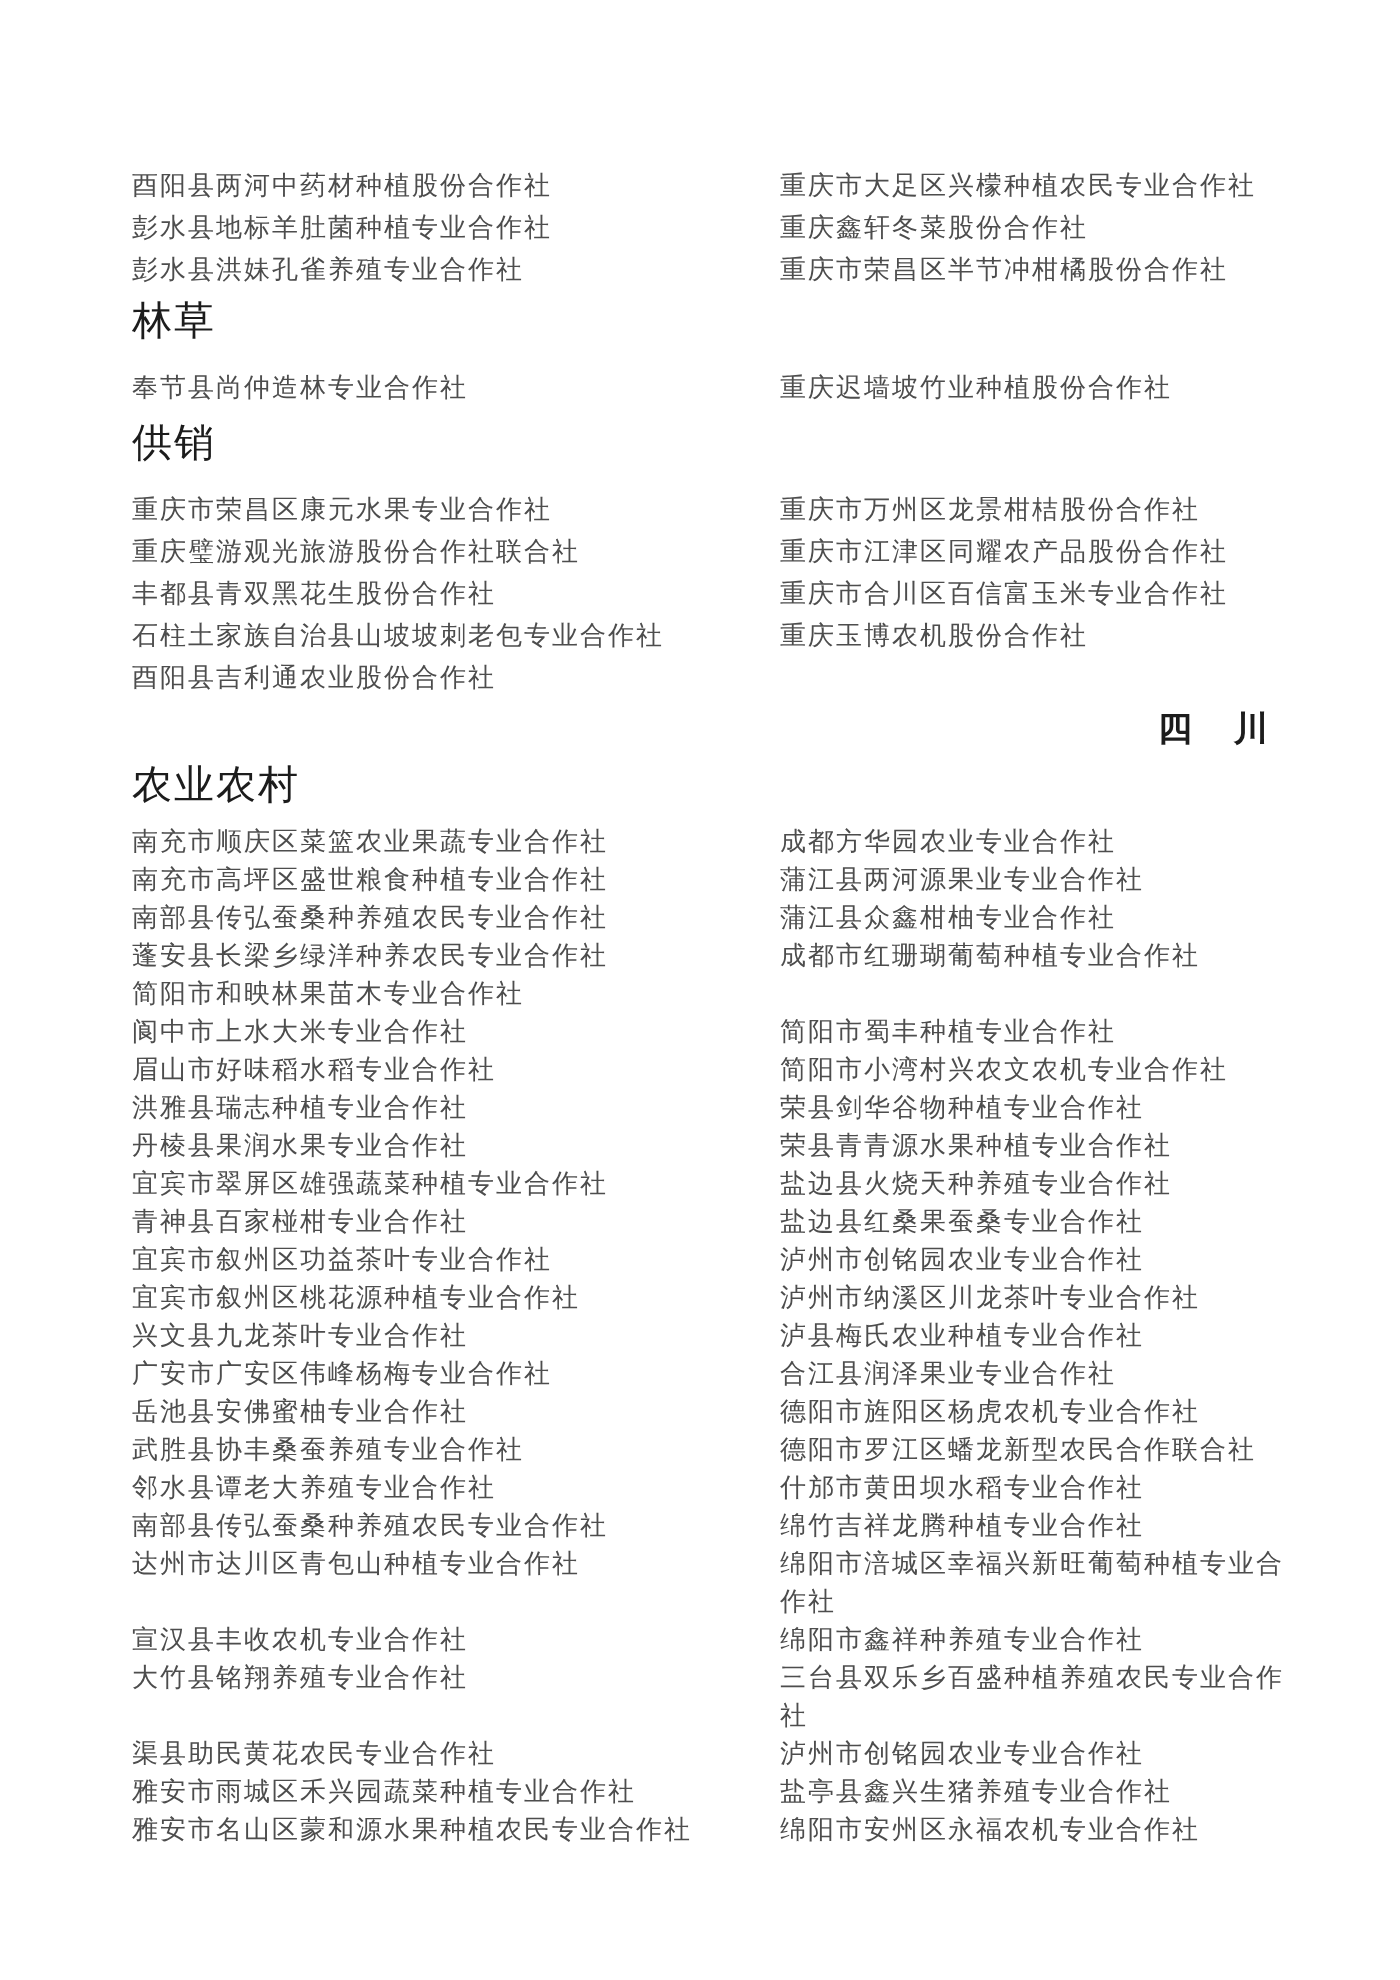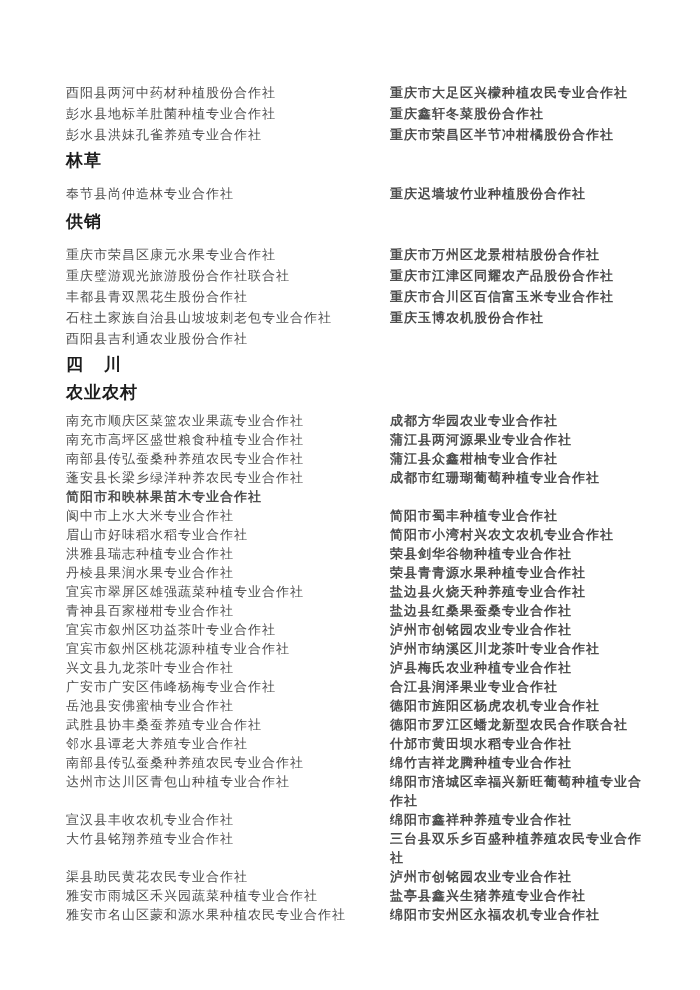--- a/index.html
+++ b/index.html
@@ -14,36 +14,36 @@
     color:#4d4d4d;
     overflow:hidden;
   }
   .pair-row{display:flex;align-items:flex-start;}
   .cell{
     font-size:13px;
     letter-spacing:1px;
     color:#4d4d4d;
   }
   .cell.left{flex:0 0 324px;width:324px;padding-right:0;}
-  .cell.right{flex:0 0 252px;width:252px;font-weight:bold;}
+  .cell.right{flex:0 0 252px;width:252px;}
   .sec-top .pair-row .cell{line-height:21px;}
   .sec-list .pair-row .cell{line-height:19px;}
   .sec-heading{
-    font-size:17px;
-    font-weight:bold;
+    font-size:20px;
+    font-weight:normal;
     color:#1c1c1c;
     letter-spacing:1px;
     line-height:20px;
     margin:0;
   }
   .h-lincao{margin-top:6px;margin-bottom:12px;}
   .h-gongxiao{margin-top:8px;margin-bottom:12px;}
   .h-nongye{margin-top:6px;margin-bottom:8px;}
   .province-heading{
-    text-align:left;
+    text-align:right;
     font-size:17px;
     font-weight:bold;
     color:#1c1c1c;
     letter-spacing:2px;
     line-height:24px;
     margin-top:4px;
   }
 </style>
 </head>
 <body>

